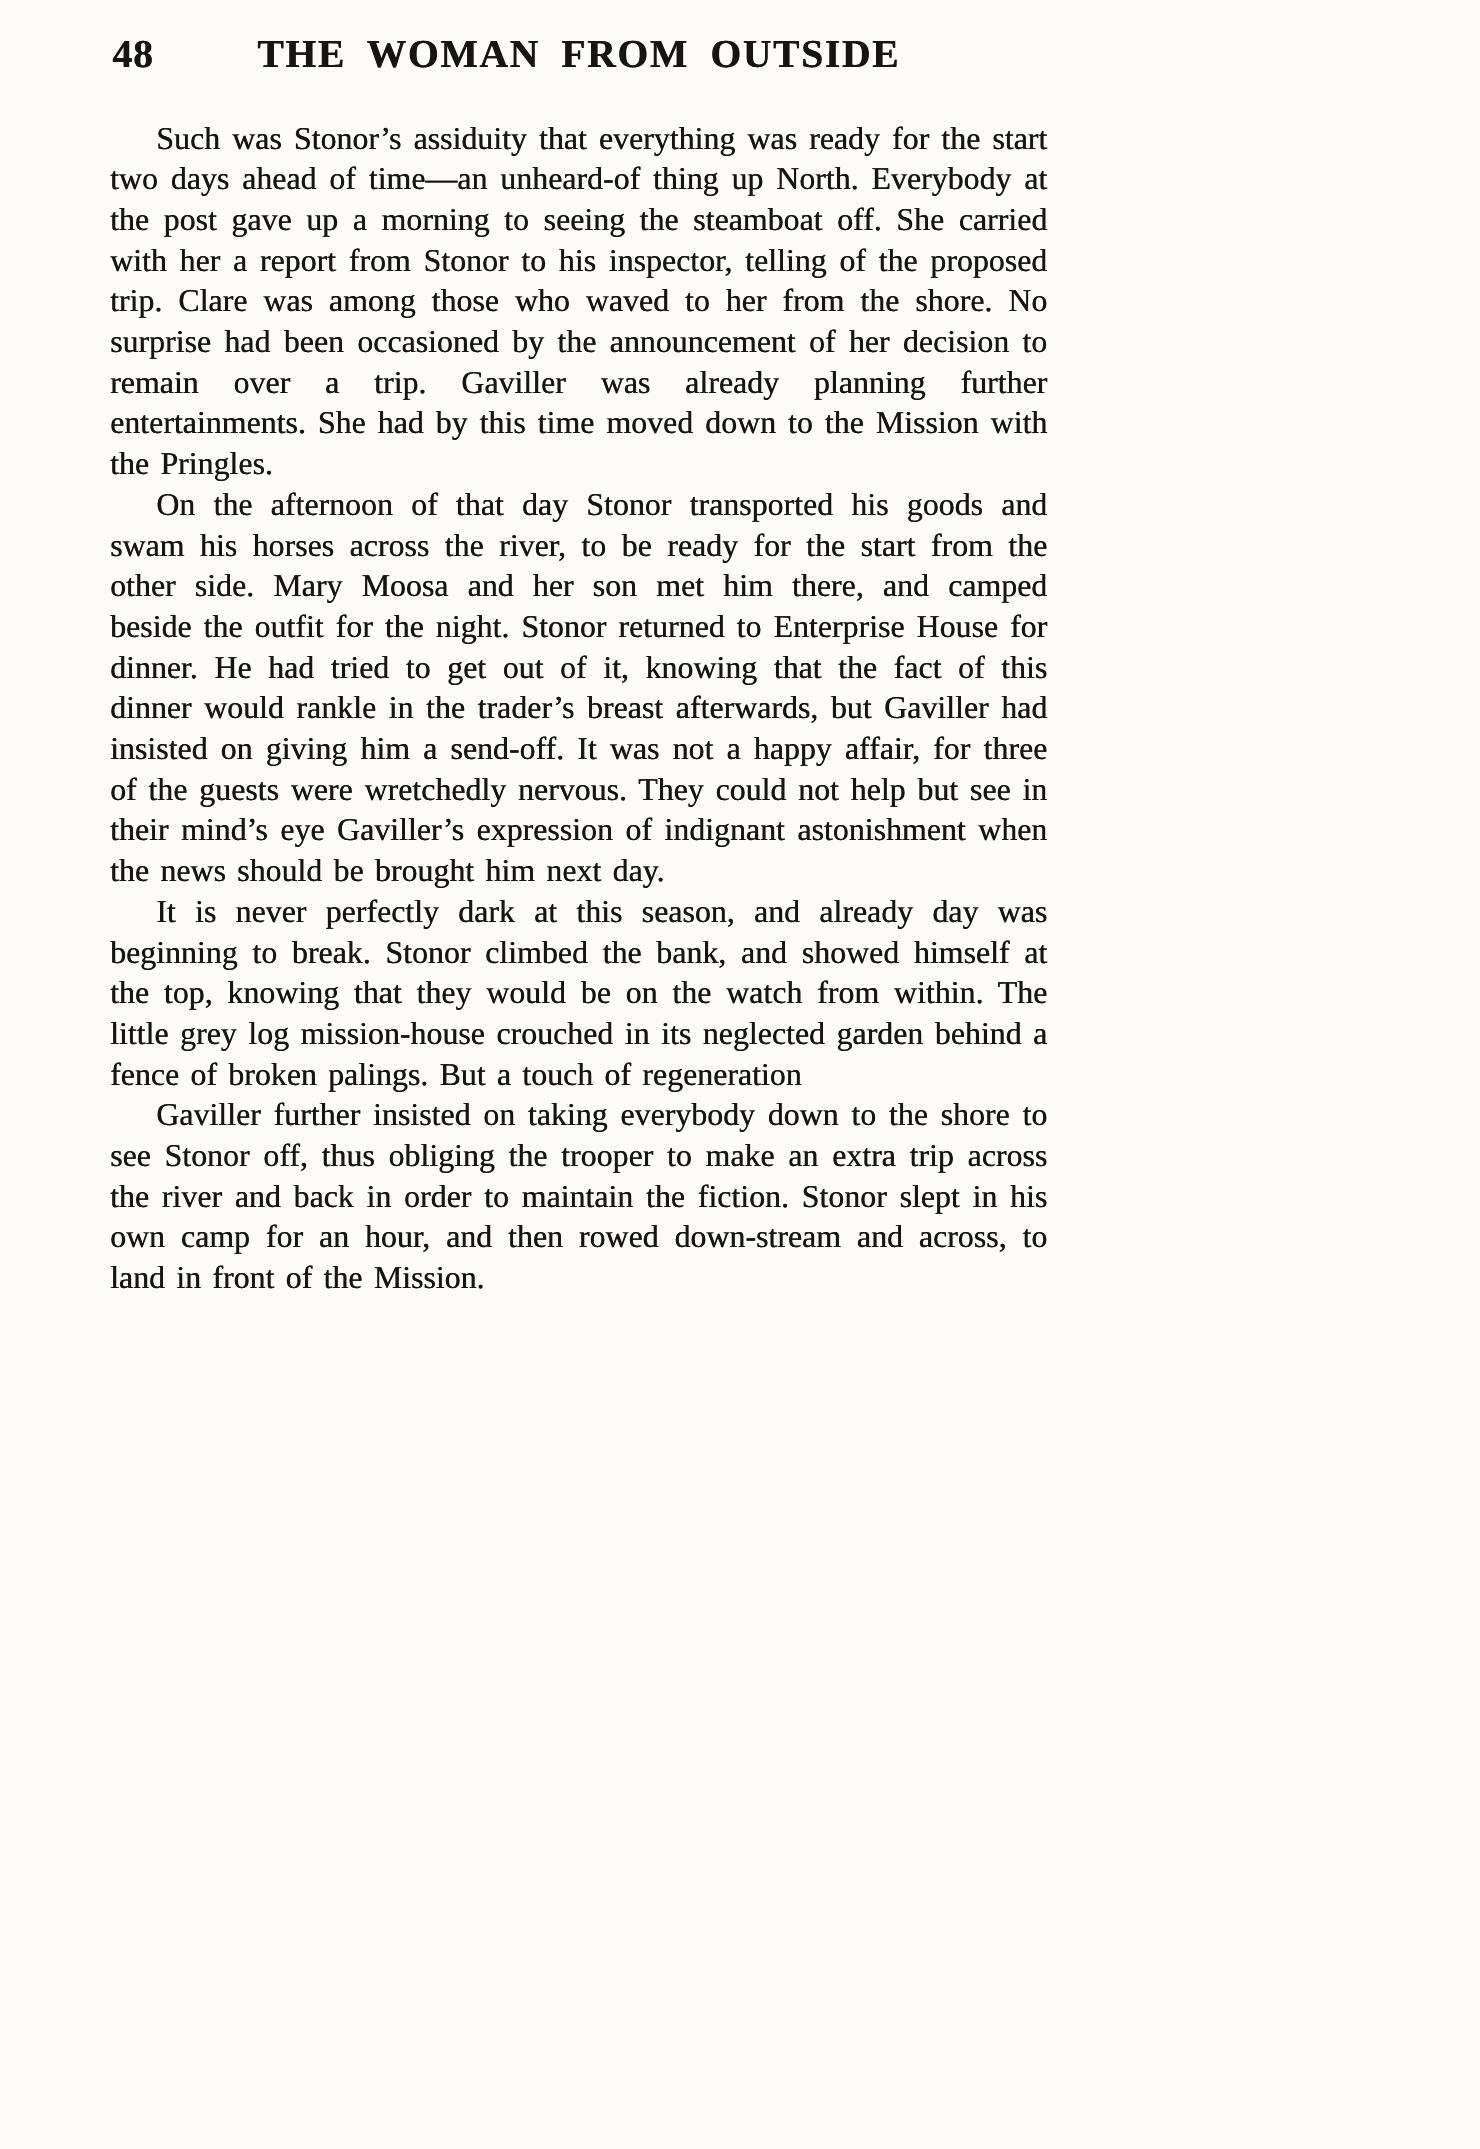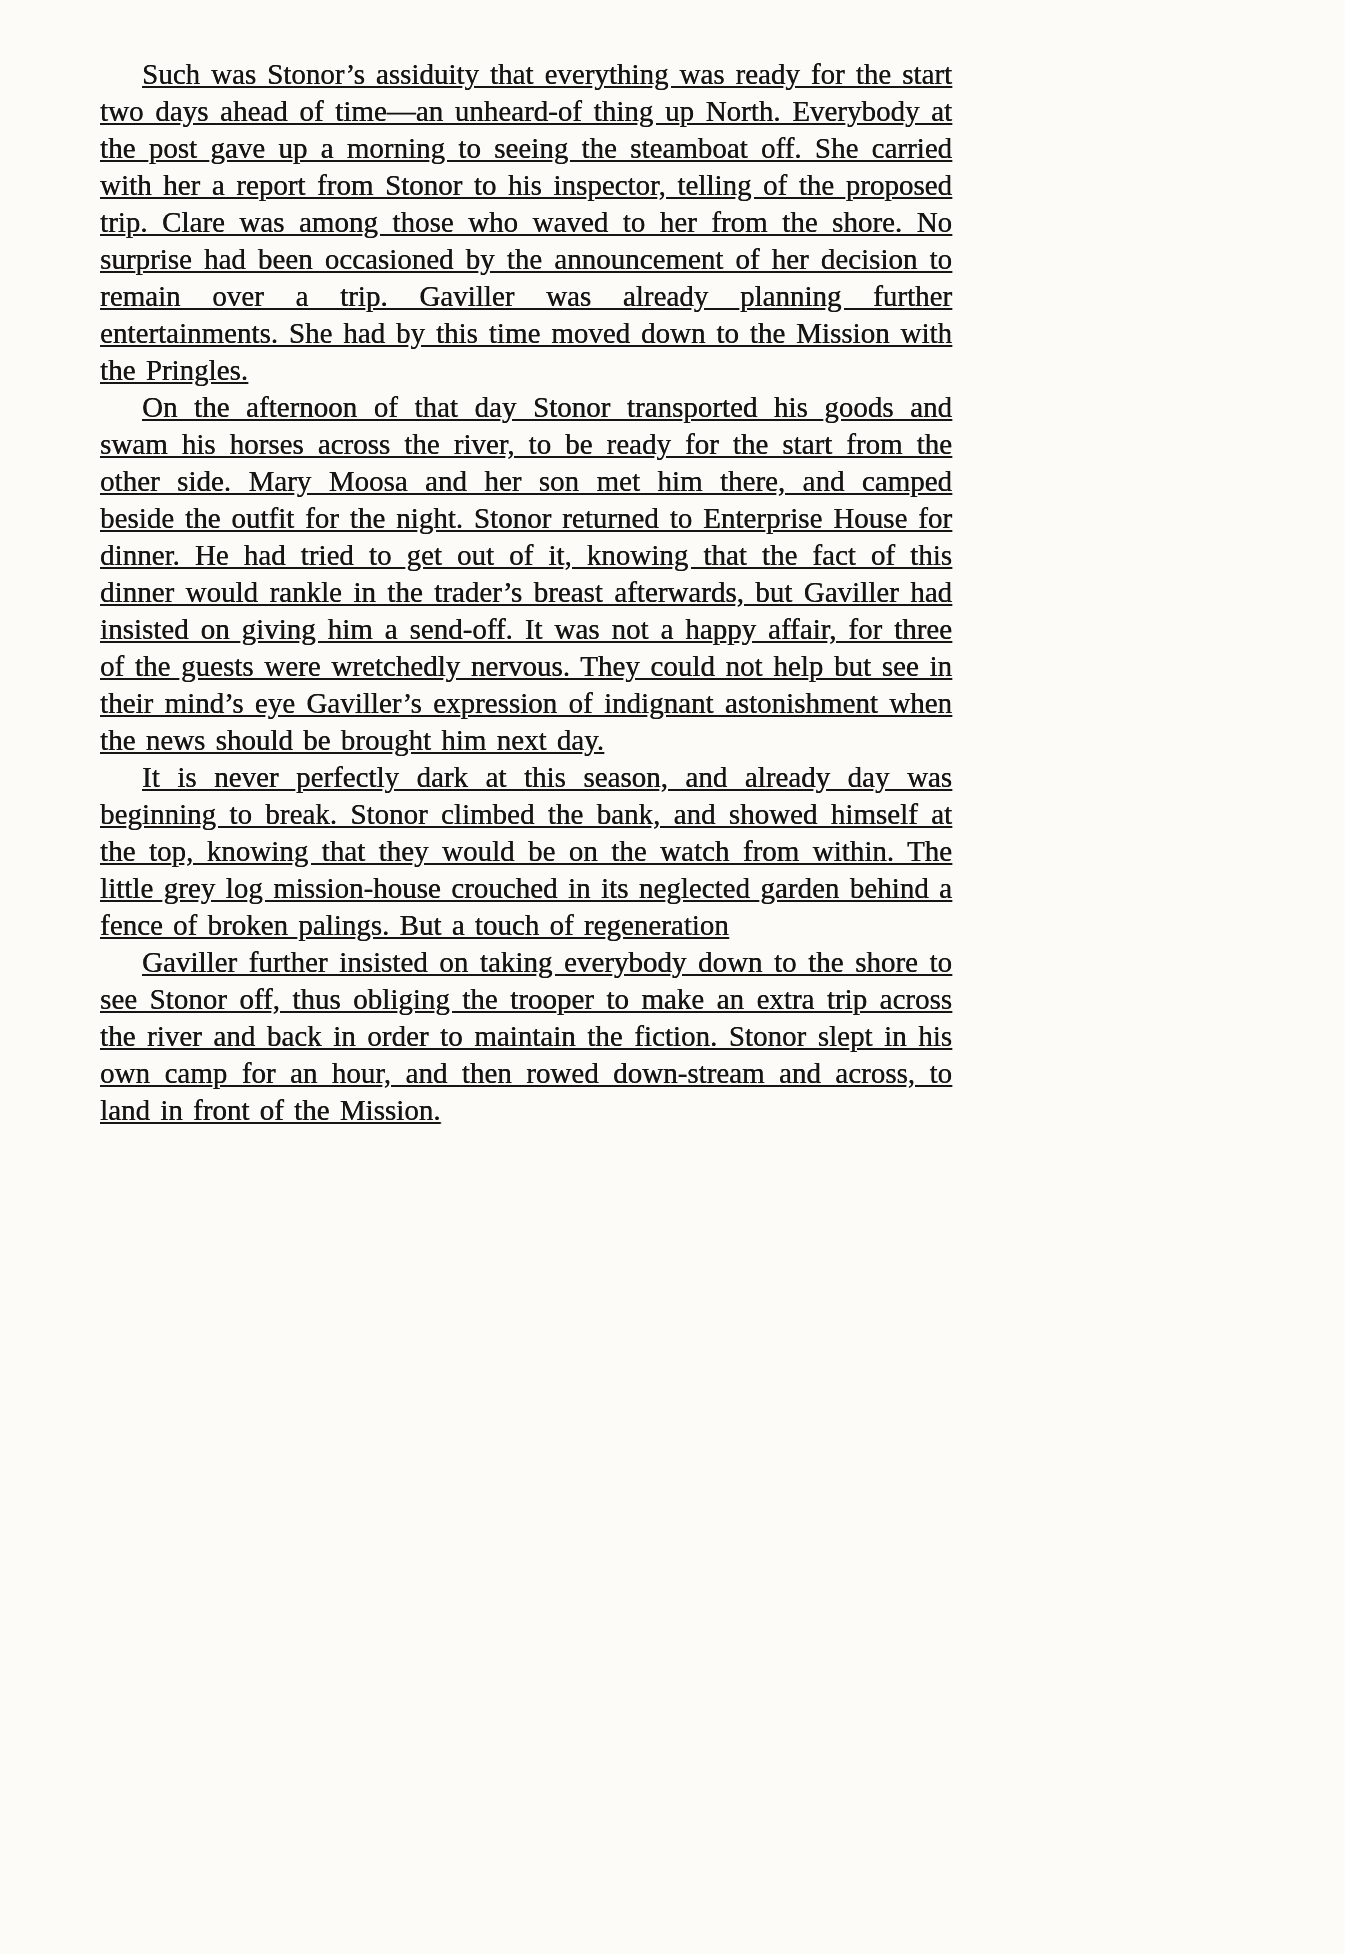--- a/index.html
+++ b/index.html
@@ -42,38 +42,41 @@
     text-align: center;
     font-size: 36px;
     font-weight: bold;
     letter-spacing: 1.5px;
     word-spacing: 9px;
     text-shadow: 0.4px 0 currentColor;
     white-space: nowrap;
   }
   .body-text {
     margin-top: 28px;
-    text-decoration: underline;
   }
   .body-text p {
     margin: 0;
     font-size: 29px;
     line-height: 37px;
     text-align: justify;
     text-indent: 42px;
     text-shadow: 0.35px 0 currentColor;
     word-spacing: 3px;
   }
 </style>
 </head>
 <body>
 
 <div class="page">
   <div class="content">
 
+    <header class="page-header">
+      <span class="page-number">48</span>
+      <h1 class="running-title">THE WOMAN FROM OUTSIDE</h1>
+    </header>
 
     <main class="body-text">
       <p>Such was Stonor’s assiduity that everything was ready for the start two days ahead of time—an unheard-of thing up North.  Everybody at the post gave up a morning to seeing the steamboat off.  She carried with her a report from Stonor to his inspector, telling of the proposed trip.  Clare was among those who waved to her from the shore.  No surprise had been occasioned by the announcement of her decision to remain over a trip.  Gaviller was already planning further entertainments.  She had by this time moved down to the Mission with the Pringles.</p>
       <p>On the afternoon of that day Stonor transported his goods and swam his horses across the river, to be ready for the start from the other side.  Mary Moosa and her son met him there, and camped beside the outfit for the night.  Stonor returned to Enterprise House for dinner.  He had tried to get out of it, knowing that the fact of this dinner would rankle in the trader’s breast afterwards, but Gaviller had insisted on giving him a send-off.  It was not a happy affair, for three of the guests were wretchedly nervous.  They could not help but see in their mind’s eye Gaviller’s expression of indignant astonishment when the news should be brought him next day.</p>
       <p>It is never perfectly dark at this season, and already day was beginning to break.  Stonor climbed the bank, and showed himself at the top, knowing that they would be on the watch from within.  The little grey log mission-house crouched in its neglected garden behind a fence of broken palings.  But a touch of regeneration</p>
       <p>Gaviller further insisted on taking everybody down to the shore to see Stonor off, thus obliging the trooper to make an extra trip across the river and back in order to maintain the fiction.  Stonor slept in his own camp for an hour, and then rowed down-stream and across, to land in front of the Mission.</p>
     </main>
 
   </div>
 </div>

